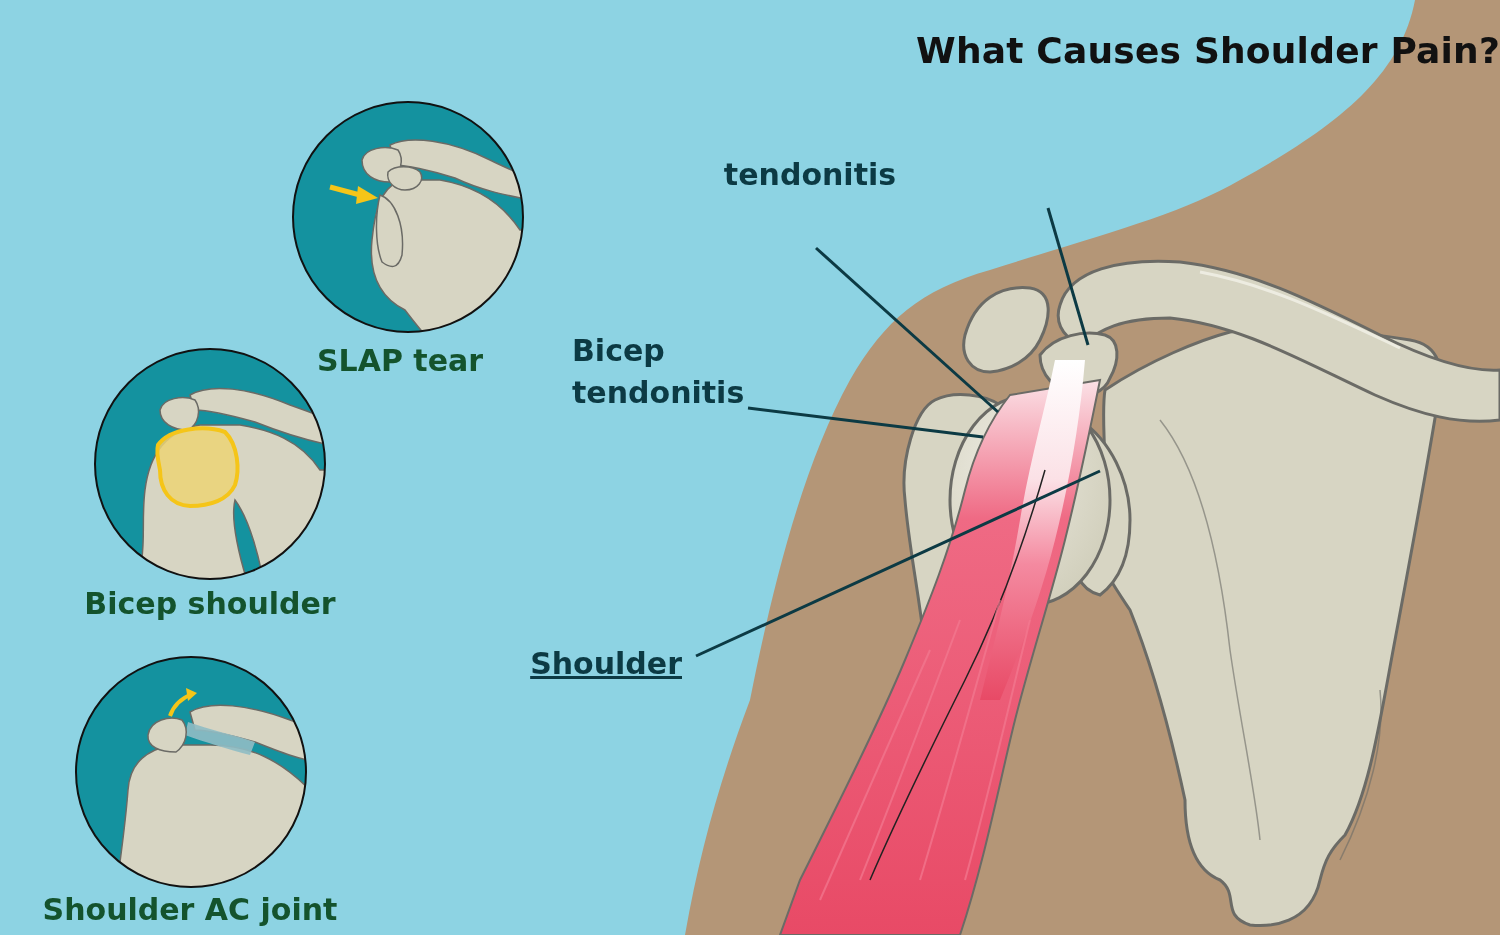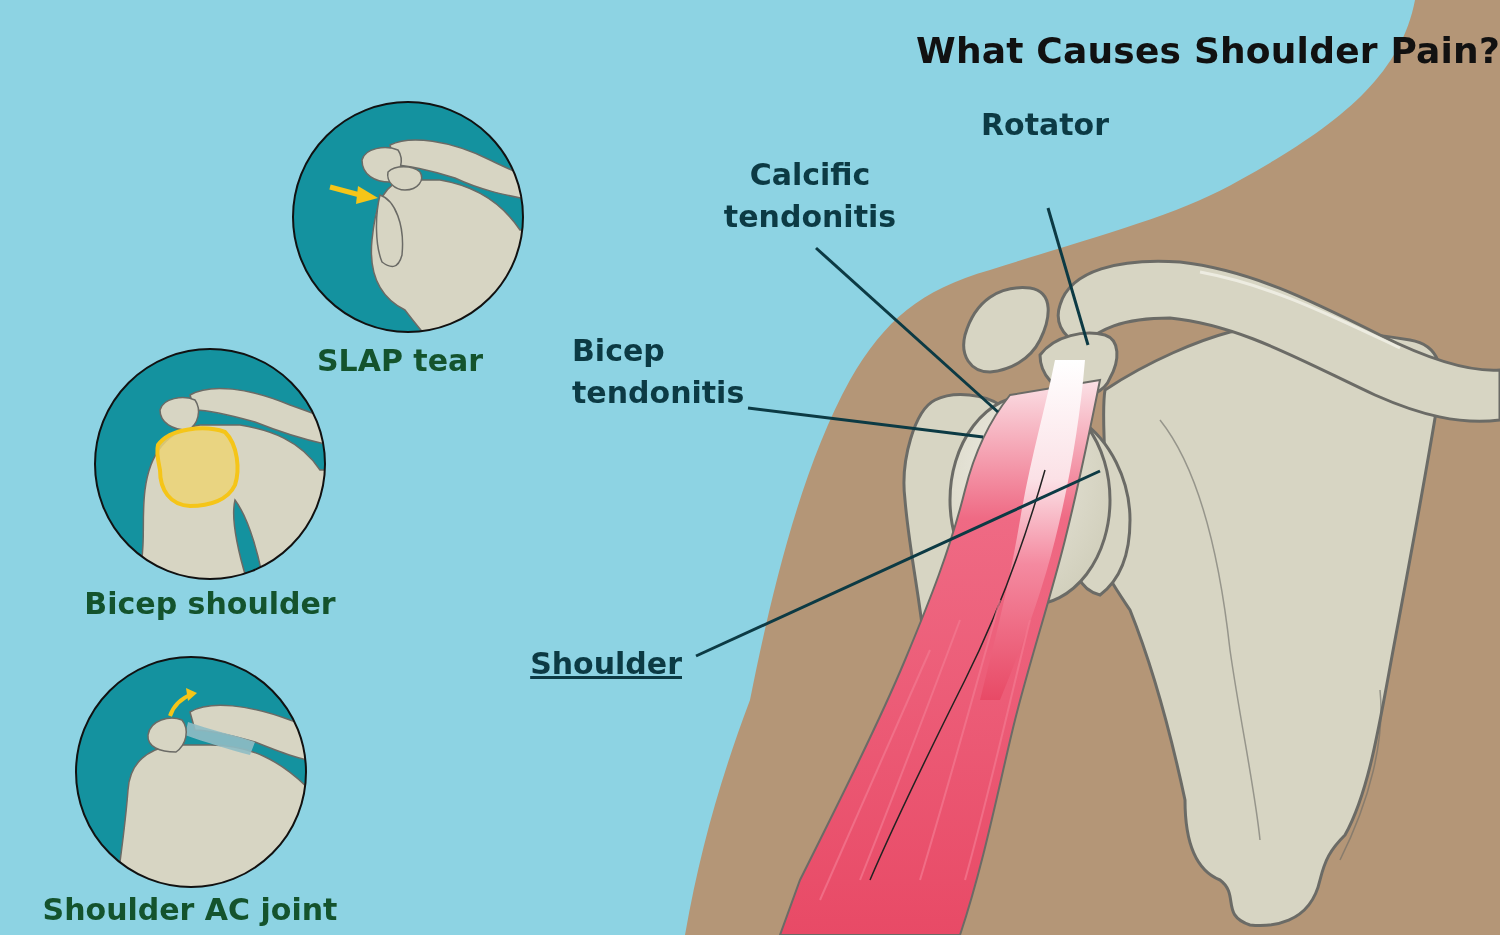--- a/index.html
+++ b/index.html
@@ -114,24 +114,22 @@
   </g>
 </svg>
 
 <div class="title">What Causes Shoulder Pain?</div>
 
 <div class="lbl black center" style="left:300px; top:340px; width:200px;">SLAP tear</div>
 <div class="lbl black center" style="left:50px; top:583px; width:320px;">Bicep shoulder</div>
 <div class="lbl black center" style="left:20px; top:889px; width:340px;">Shoulder AC joint</div>
 
 <div class="lbl center" style="left:960px; top:104px; width:170px;">
-  <div>Rotator</div>
 </div>
 <div class="lbl center" style="left:715px; top:154px; width:190px;">
-  <div>Calcific</div>
   <div>tendonitis</div>
 </div>
 <div class="lbl" style="left:572px; top:330px; width:200px;">
   <div>Bicep</div>
   <div>tendonitis</div>
 </div>
 <div class="lbl right" style="left:440px; top:643px; width:242px;">
   <div>Shoulder</div>
 </div>
 

